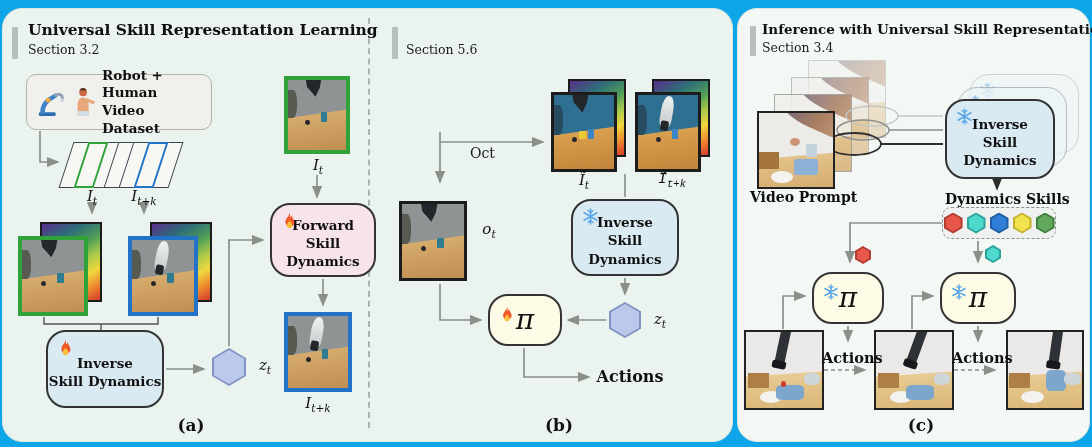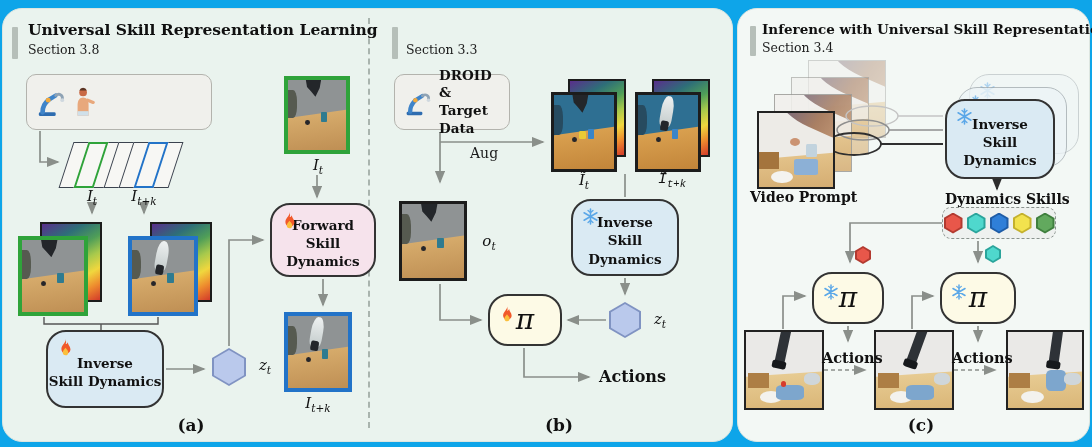--- a/index.html
+++ b/index.html
@@ -24,21 +24,21 @@
   .mbox.pol{background:var(--policy_fill,#fdfae6);}
   .mbox.pol .blabel{font-weight:normal;font-style:italic;font-size:28px;padding-top:0;}
   .mbox.ghost{border:1.6px solid #9aa3a8;background:#edf4f7;}
   .icon-tl{position:absolute;top:7px;left:9px;width:17px;height:17px;}
   .pol .icon-tl{top:10px;left:9px;width:16px;height:16px;}
   .icon-tl svg{width:100%;height:100%;display:block;}
   .mlabel{position:absolute;font-style:italic;font-size:15px;text-align:center;color:#111;}
   .mlabel sub{font-size:10.5px;}
   .slabel{position:absolute;font-size:14px;color:#1a1a1a;}
   .blabel2{position:absolute;font-weight:bold;font-size:14px;color:#101010;white-space:nowrap;}
-  .actions{position:absolute;font-weight:bold;font-size:15.5px;text-align:right;}
+  .actions{position:absolute;font-weight:bold;font-size:15.5px;text-align:center;}
   
   .vframe{position:absolute;width:20px;height:46px;background:#f7f7f4;border:1.6px solid #3b434f;
           transform:skewX(-18deg);box-sizing:border-box;}
   .vframe.g{border:2.4px solid var(--frame_green,#2fa33a);z-index:5;}
   .vframe.b{border:2.4px solid var(--frame_blue,#2273c8);z-index:5;}
   
   .hexa{position:relative;background:var(--hb,#808bb0);
         clip-path:polygon(50% 0,100% 26%,100% 74%,50% 100%,0 74%,0 26%);}
   .hexa i{position:absolute;inset:2px;background:var(--hf,#bac9ec);
         clip-path:polygon(50% 0,100% 26%,100% 74%,50% 100%,0 74%,0 26%);display:block;}
@@ -173,38 +173,40 @@
       <ellipse cx="854" cy="144" rx="27" ry="11" stroke="#2f2f2f" stroke-width="1.8"></ellipse>
       <path d="M898,116 H943" stroke="#c4c4c4" stroke-width="1.4"></path>
       <path d="M889,130 H943" stroke="#8e8e8e" stroke-width="1.5"></path>
       <path d="M881,144 H943" stroke="#2f2f2f" stroke-width="1.8"></path>
     </g>
     <path d="M997,181 V189" fill="none" stroke="#2c2c2c" stroke-width="1.8" marker-end="url(#ad)"></path>
   </svg>
 
   <div class="titlebar" style="left:12px;top:27px;height:32px;"></div>
   <div class="ptitle" style="left:28px;top:20px;font-size:15.5px;">Universal Skill Representation Learning</div>
-  <div class="psec" style="left:28px;top:42px;">Section 3.8</div>
+  <div class="psec" style="left:28px;top:42px;">Section 3.2</div>
 
   <div class="dbox" style="left:26px;top:74px;width:186px;height:56px;">
     <span style="width:30px;height:32px;"><svg viewBox="0 0 32 32" width="30" height="32">
           <rect x="3" y="27" width="18" height="4" rx="1.5" fill="#2e6cb0"></rect>
           <path d="M7 27 C7 20 10 17 13 14" stroke="#3f84c9" stroke-width="5" fill="none" stroke-linecap="round"></path>
           <path d="M13 14 L21 9" stroke="#3f84c9" stroke-width="4.5" fill="none" stroke-linecap="round"></path>
           <circle cx="13" cy="14" r="2.6" fill="#f2a93b"></circle>
           <path d="M21 9 c4 -3 8 0 7 4" stroke="#8fa3b5" stroke-width="3" fill="none" stroke-linecap="round"></path>
           <circle cx="28" cy="14" r="2" fill="#cfd8df"></circle>
         </svg></span>
     <span style="width:22px;height:32px;"><svg viewBox="0 0 24 32" width="22" height="32">
           <circle cx="11" cy="5.5" r="4.2" fill="#c96a45"></circle>
           <path d="M7 3.5 a4.2 4.2 0 0 1 8 0z" fill="#5b3423"></path>
           <path d="M5 31 V19 c0-5 2.5-8 6-8 s6 3 6 8 V31z" fill="#e8a87c"></path>
           <path d="M16 14 l6 2.5" stroke="#e8a87c" stroke-width="3.5" stroke-linecap="round"></path>
           <rect x="5" y="26" width="12" height="5" fill="#cfe0ea"></rect>
         </svg></span>
+    <span class="dlabel">Robot + Human
+Video Dataset</span>
   </div>
 
   <div>
     <div class="vframe" style="left:66px;top:142px;"></div>
     <div class="vframe g" style="left:81px;top:142px;"></div>
     <div class="vframe" style="left:96px;top:142px;"></div>
     <div class="vframe" style="left:111px;top:142px;"></div>
     <div class="vframe" style="left:126px;top:142px;"></div>
     <div class="vframe b" style="left:141px;top:142px;"></div>
     <div class="vframe" style="left:156px;top:142px;"></div>
@@ -270,35 +272,23 @@
       <div class="p-arm"></div>
     <div class="p-person"></div>
       <div class="p-cup"></div>
       <div class="p-dot"></div>
   </div>
   <div class="mlabel" style="left:284px;top:394px;width:68px;"><span>I</span><sub>t+k</sub></div>
 
   <div class="caption" style="left:160px;top:415px;width:62px;">(a)</div>
 
   <div class="titlebar" style="left:392px;top:27px;height:32px;"></div>
-  <div class="psec" style="left:406px;top:42px;">Section 3.3</div>
-
-  <div class="dbox" style="left:394px;top:74px;width:116px;height:56px;">
-    <span style="width:28px;height:30px;"><svg viewBox="0 0 32 32" width="28" height="30">
-          <rect x="3" y="27" width="18" height="4" rx="1.5" fill="#2e6cb0"></rect>
-          <path d="M7 27 C7 20 10 17 13 14" stroke="#3f84c9" stroke-width="5" fill="none" stroke-linecap="round"></path>
-          <path d="M13 14 L21 9" stroke="#3f84c9" stroke-width="4.5" fill="none" stroke-linecap="round"></path>
-          <circle cx="13" cy="14" r="2.6" fill="#f2a93b"></circle>
-          <path d="M21 9 c4 -3 8 0 7 4" stroke="#8fa3b5" stroke-width="3" fill="none" stroke-linecap="round"></path>
-          <circle cx="28" cy="14" r="2" fill="#cfd8df"></circle>
-        </svg></span>
-    <span class="dlabel">DROID &amp;
-Target Data</span>
-  </div>
-  <div class="slabel" style="left:470px;top:145px;">Aug</div>
+  <div class="psec" style="left:406px;top:42px;">Section 5.6</div>
+
+  <div class="slabel" style="left:470px;top:145px;">Oct</div>
 
   <div class="depth" style="left:568px;top:79px;width:58px;height:78px;"></div>
   <div class="ph aug" style="left:551px;top:92px;width:66px;height:80px;">
     <div class="p-table"></div>
       <div class="p-grip"></div>
     <div class="p-person"></div>
       <div class="p-yellow"></div>
     <div class="p-cup"></div>
       <div class="p-dot"></div>
   </div>
@@ -329,21 +319,21 @@
     </div>
   <div class="mlabel" style="left:645px;top:310px;width:30px;"><span>z</span><sub>t</sub></div>
 
   <div class="ph" style="left:399px;top:201px;width:68px;height:80px;">
     <div class="p-table"></div>
       <div class="p-grip"></div>
     <div class="p-person"></div>
       <div class="p-cup"></div>
       <div class="p-dot"></div>
   </div>
-  <div class="mlabel" style="left:474px;top:232px;width:30px;"><span>o</span><sub>t</sub></div>
+  <div class="mlabel" style="left:474px;top:220px;width:30px;"><span>o</span><sub>t</sub></div>
 
   <div class="mbox pol" style="left:488px;top:294px;width:74px;height:52px;">
     <span class="icon-tl">
         <svg viewBox="0 0 20 24">
           <path d="M10 0 C11.5 4.5 5 7.5 4.2 13.5 A6.3 6.3 0 0 0 17 15 C17 10 13.5 8.5 13.2 4.5 C12.4 6.5 11.2 7.3 10.3 7.2 C11.2 5 10.8 2.2 10 0 Z" fill="#f1592a"></path>
           <path d="M10.2 23 a4 4 0 0 1 -4 -4.2 c.1 -2.8 2.6 -4.3 3.8 -6.3 c1.1 2 3.9 3.6 3.9 6.4 a4 4 0 0 1 -3.7 4.1z" fill="#fbbf3c"></path>
         </svg>
       </span>
     <span class="blabel">π</span>
   </div>

